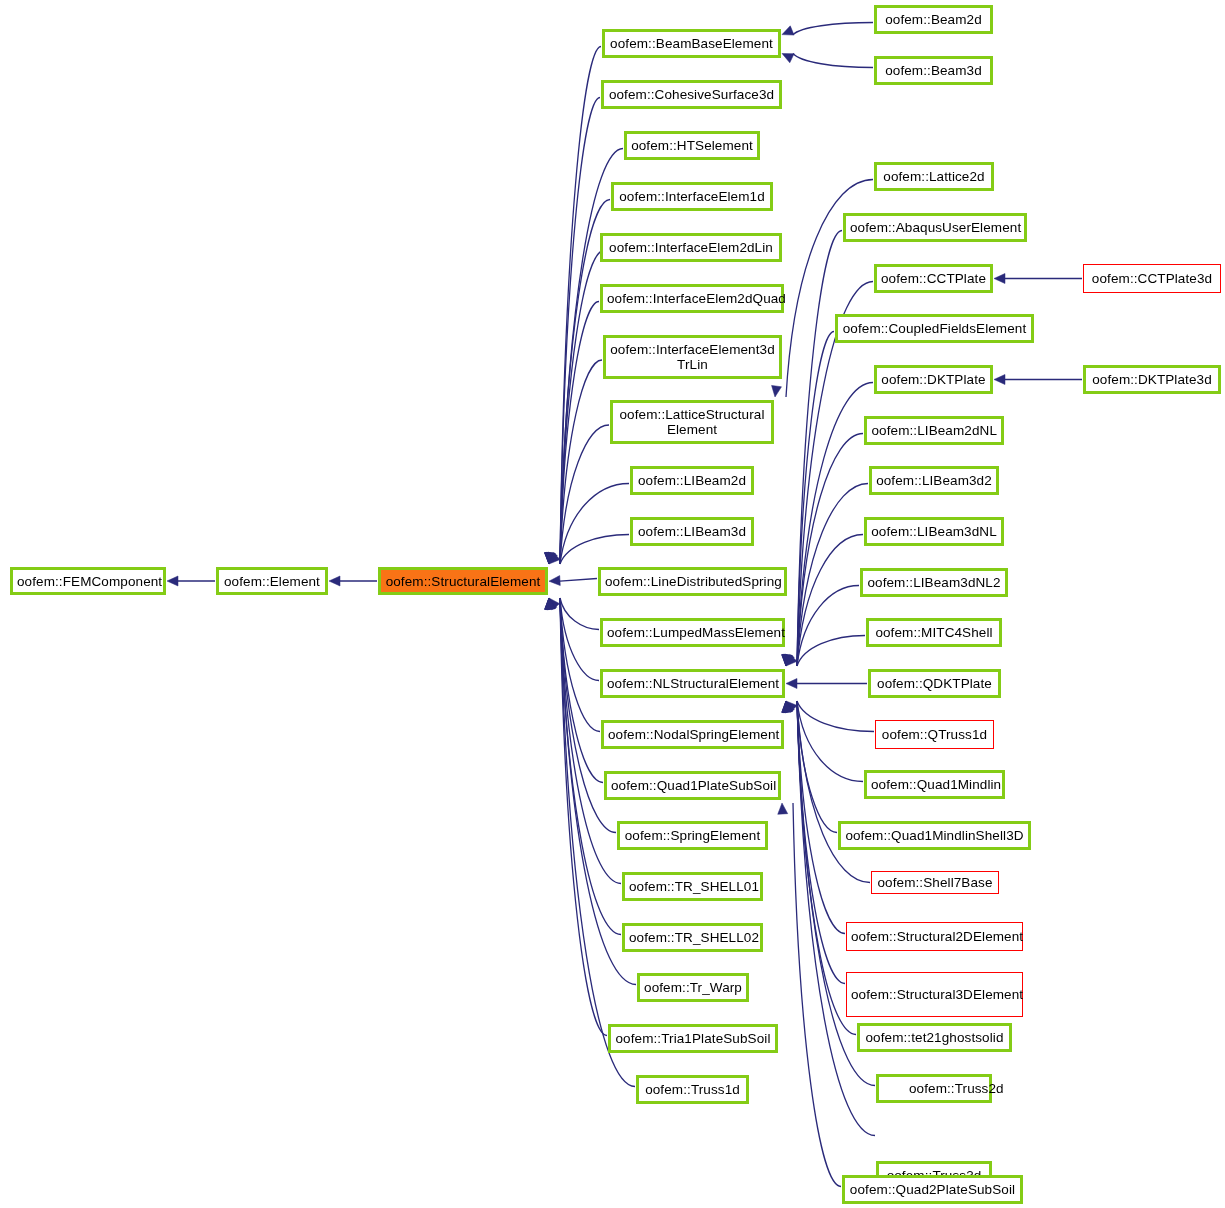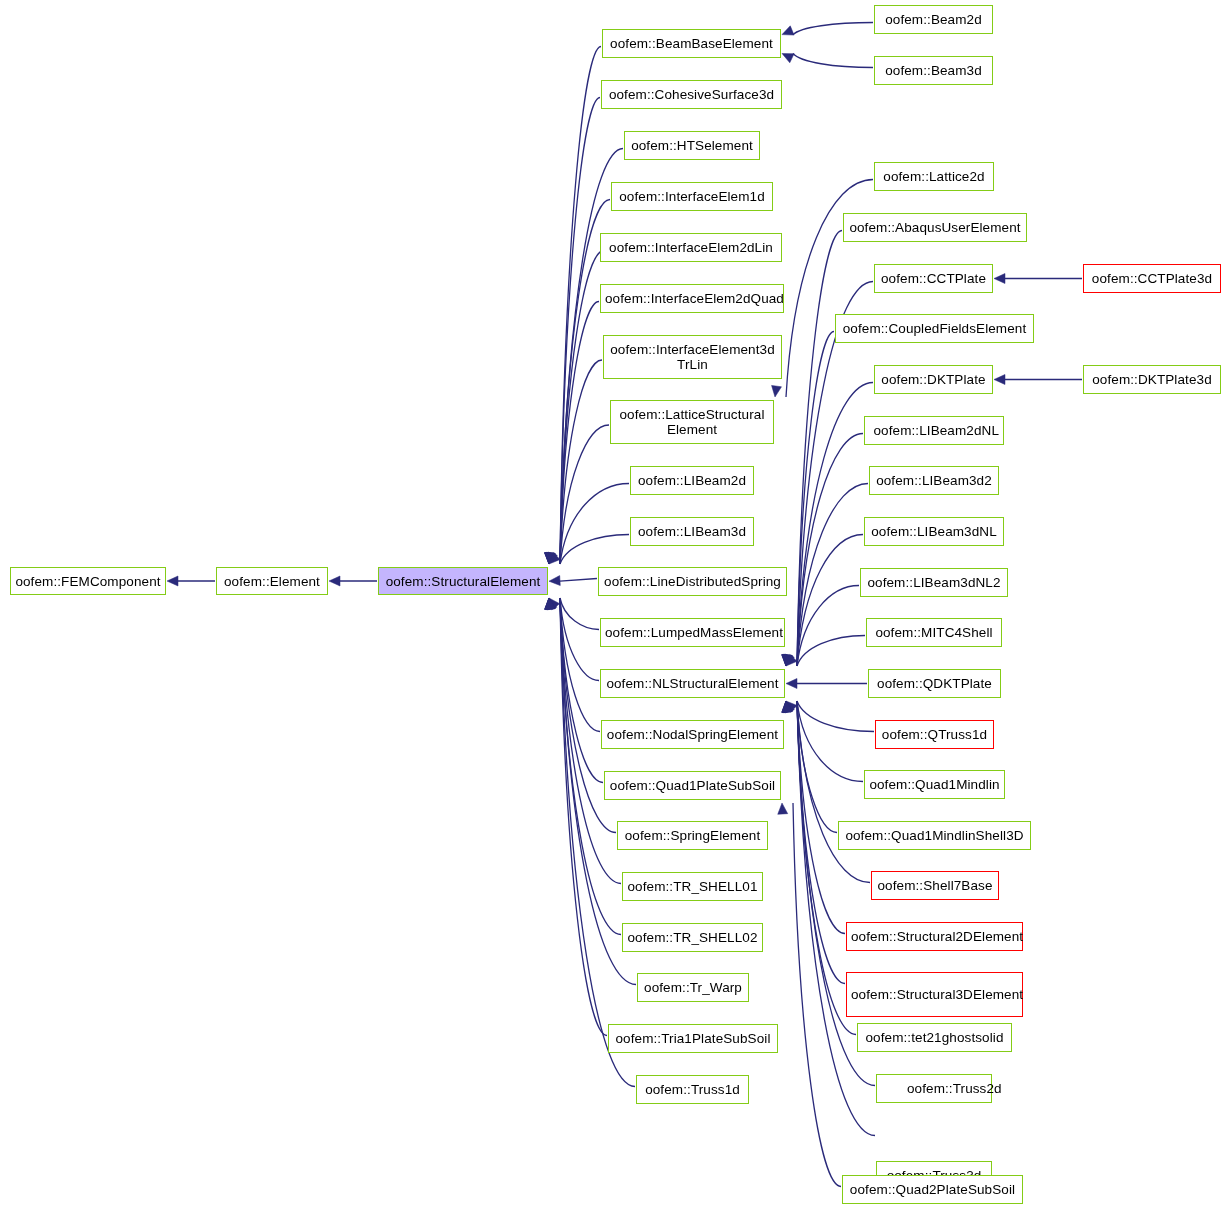--- a/index.html
+++ b/index.html
@@ -21,35 +21,35 @@
     left: 0;
     top: 0;
     width: 1225px;
     height: 1208px;
     pointer-events: none;
   }
   .node {
     position: absolute;
     box-sizing: border-box;
     background: #ffffff;
-    border: 1px solid #84cc16;
+    border: 3px solid #84cc16;
     display: flex;
     align-items: center;
     justify-content: center;
     text-align: center;
     font-size: 13.5px;
     line-height: 15px;
     color: #000000;
     letter-spacing: 0.1px;
     white-space: pre-line;
     z-index: 5;
     cursor: pointer;
   }
   .node.filled {
-    background: #c4b5fd;
+    background: #f97316;
   }
   .node.red {
     border: 1.5px solid #ff0000;
   }
   .node-label {
     display: block;
     width: 100%;
     padding: 0 4px;
     box-sizing: border-box;
   }
@@ -288,21 +288,21 @@
       <div class="node" style="left: 874px; top: 365px; width: 119px; height: 29px;"><span class="node-label">oofem::DKTPlate</span></div>
       <div class="node" style="left: 864px; top: 416px; width: 140px; height: 29px; text-align: right;"><span class="node-label">oofem::LIBeam2dNL</span></div>
       <div class="node" style="left: 869px; top: 466px; width: 130px; height: 29px;"><span class="node-label">oofem::LIBeam3d2</span></div>
       <div class="node" style="left: 864px; top: 517px; width: 140px; height: 29px;"><span class="node-label">oofem::LIBeam3dNL</span></div>
       <div class="node" style="left: 860px; top: 568px; width: 148px; height: 29px;"><span class="node-label">oofem::LIBeam3dNL2</span></div>
       <div class="node" style="left: 866px; top: 618px; width: 136px; height: 29px;"><span class="node-label">oofem::MITC4Shell</span></div>
       <div class="node" style="left: 868px; top: 669px; width: 133px; height: 29px;"><span class="node-label">oofem::QDKTPlate</span></div>
       <div class="node red" style="left: 875px; top: 720px; width: 119px; height: 29px;"><span class="node-label">oofem::QTruss1d</span></div>
       <div class="node" style="left: 864px; top: 770px; width: 141px; height: 29px;"><span class="node-label">oofem::Quad1Mindlin</span></div>
       <div class="node" style="left: 838px; top: 821px; width: 193px; height: 29px;"><span class="node-label">oofem::Quad1MindlinShell3D</span></div>
-      <div class="node red" style="left: 871px; top: 871px; width: 128px; height: 29px;"><span class="node-label">oofem::Shell7Base</span></div>
+      <div class="node red" style="left: 871px; top: 871px; width: 128px; height: 23px;"><span class="node-label">oofem::Shell7Base</span></div>
       <div class="node red" style="left: 846px; top: 922px; width: 177px; height: 29px;"><span class="node-label">oofem::Structural2DElement</span></div>
       <div class="node red" style="left: 846px; top: 972px; width: 177px; height: 45px;"><span class="node-label">oofem::Structural3DElement</span></div>
       <div class="node" style="left: 857px; top: 1023px; width: 155px; height: 29px;"><span class="node-label">oofem::tet21ghostsolid</span></div>
       <div class="node" style="left: 876px; top: 1074px; width: 116px; height: 29px; padding-left: 26px;"><span class="node-label">oofem::Truss2d</span></div>
       <div class="node" style="left: 876px; top: 1124px; width: 116px; height: 29px; margin-top: 37px;"><span class="node-label">oofem::Truss3d</span></div>
       <div class="node" style="left: 842px; top: 1175px; width: 181px; height: 29px;"><span class="node-label">oofem::Quad2PlateSubSoil</span></div>
       <div class="node red" style="left: 1083px; top: 264px; width: 138px; height: 29px;"><span class="node-label">oofem::CCTPlate3d</span></div>
       <div class="node" style="left: 1083px; top: 365px; width: 138px; height: 29px;"><span class="node-label">oofem::DKTPlate3d</span></div>
     </div>
 </div>

